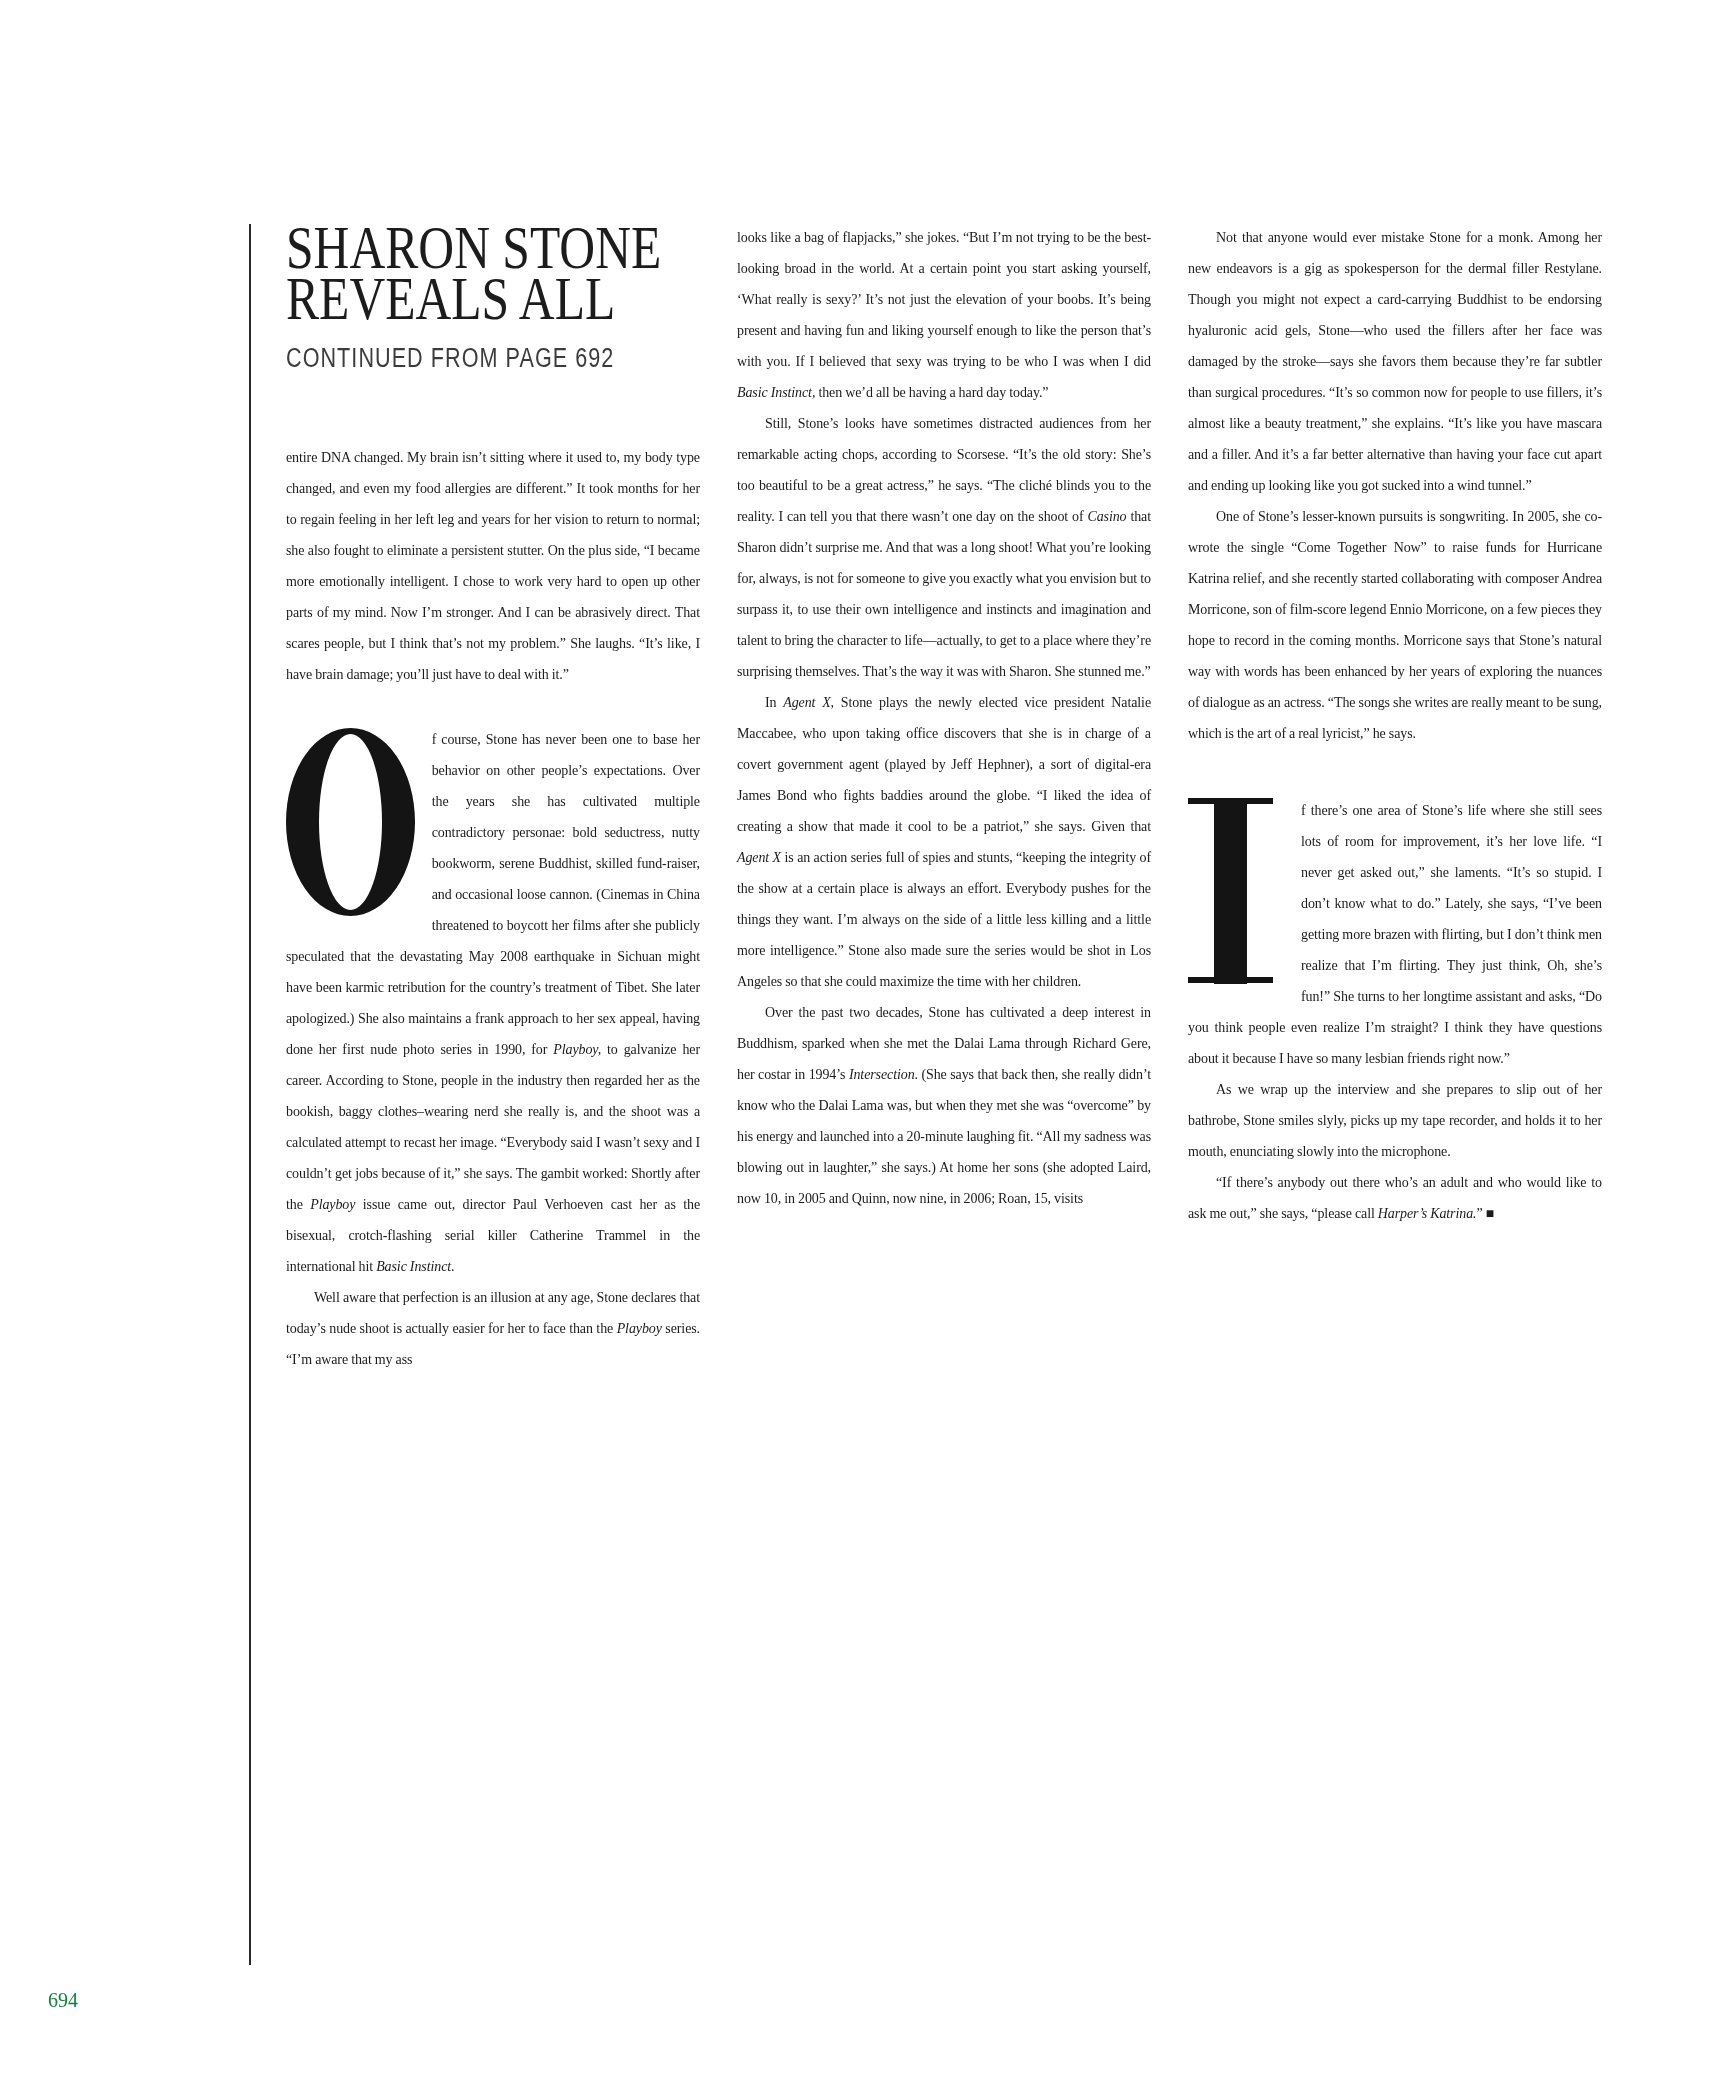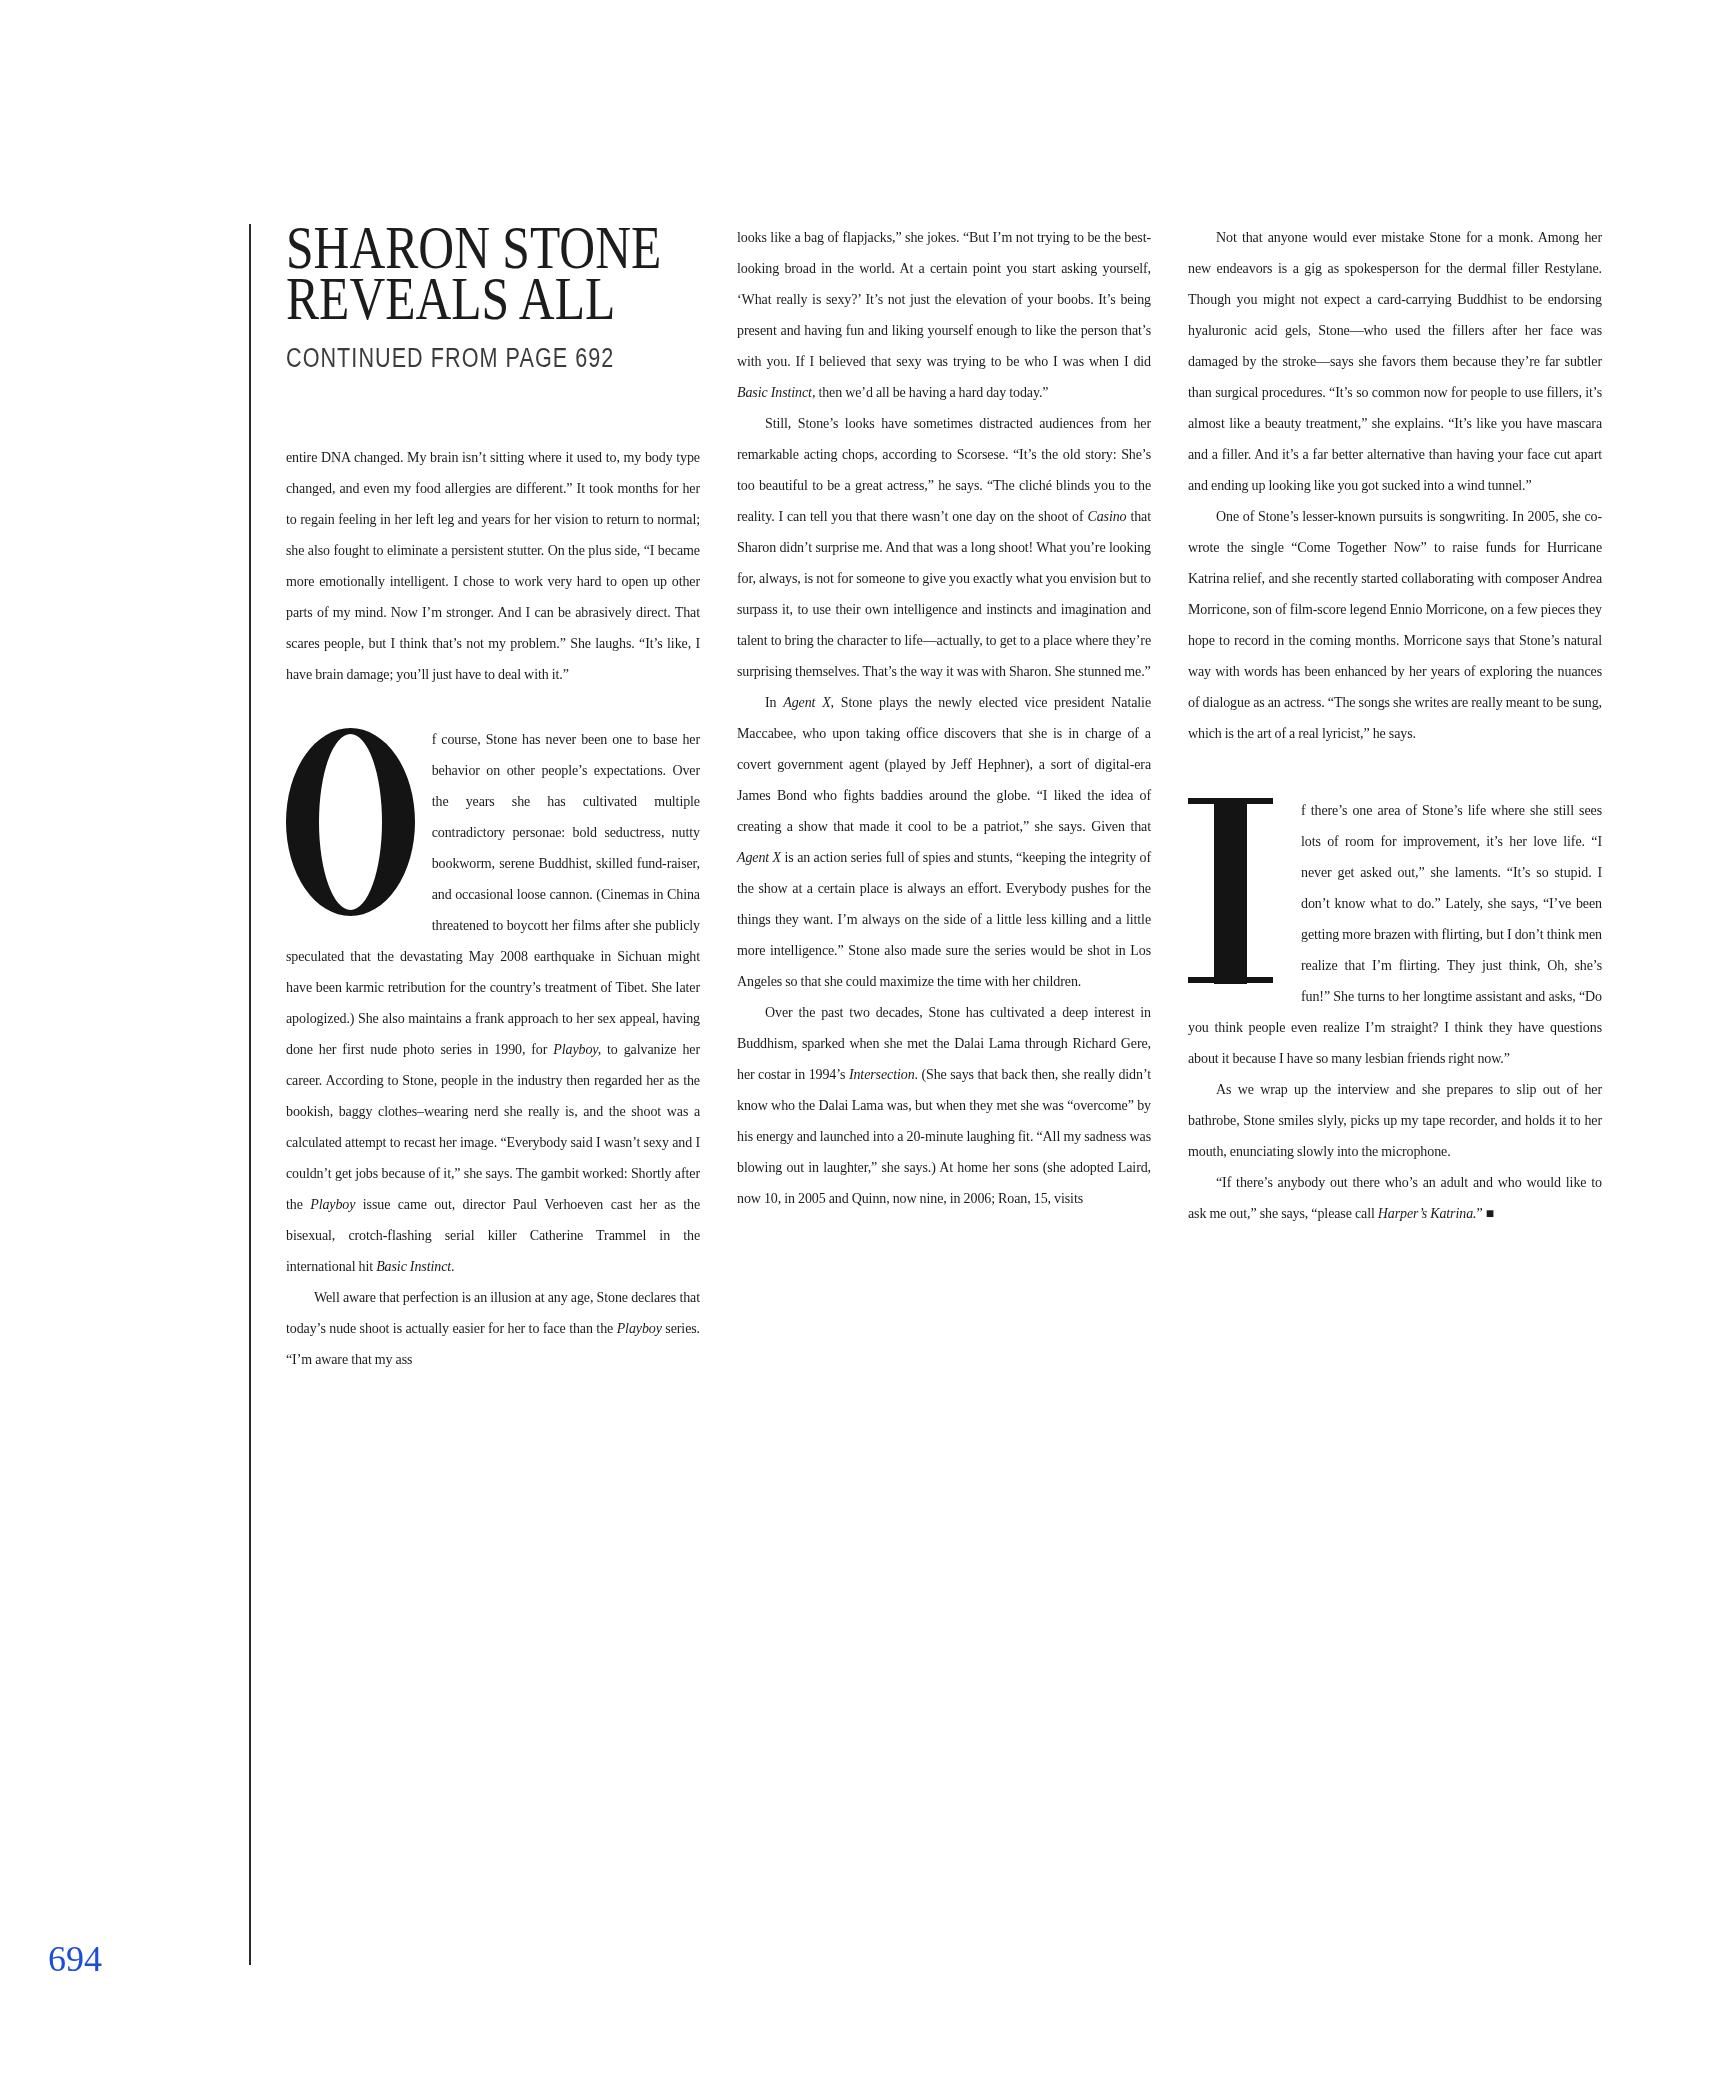--- a/index.html
+++ b/index.html
@@ -85,23 +85,23 @@
     background:
       linear-gradient(#141414,#141414) 0 0 / 100% 6.4px no-repeat,
       linear-gradient(#141414,#141414) 0 100% / 100% 6.4px no-repeat,
       linear-gradient(#141414,#141414) 50% 0 / 33px 100% no-repeat;
   }
   .end-mark { font-style: normal; }
 
   .page-number {
     position: absolute;
     left: 48px;
-    top: 1938px;
-    font-size: 36px;
-    color: #1d4ed8;
+    top: 1989px;
+    font-size: 20px;
+    color: #15803d;
     font-family: "Liberation Serif", serif;
   }
 </style>
 </head>
 <body>
 
 <div class="page">
 
   <div class="column-rule"></div>
 

